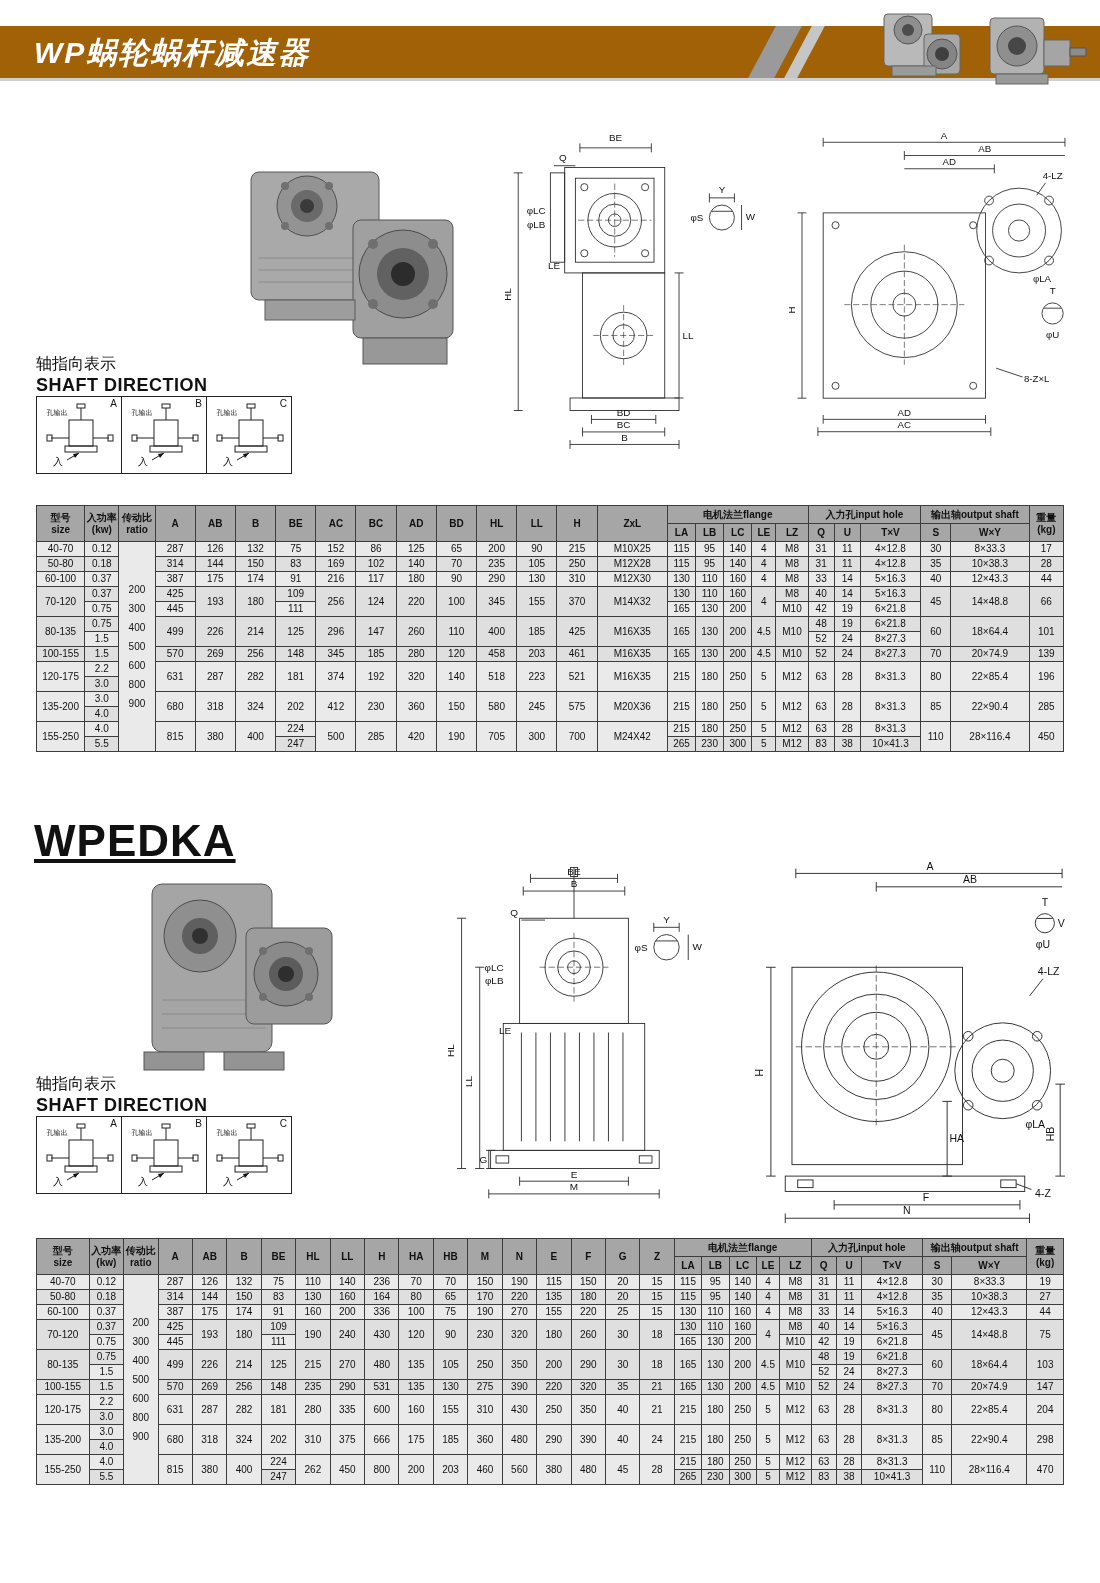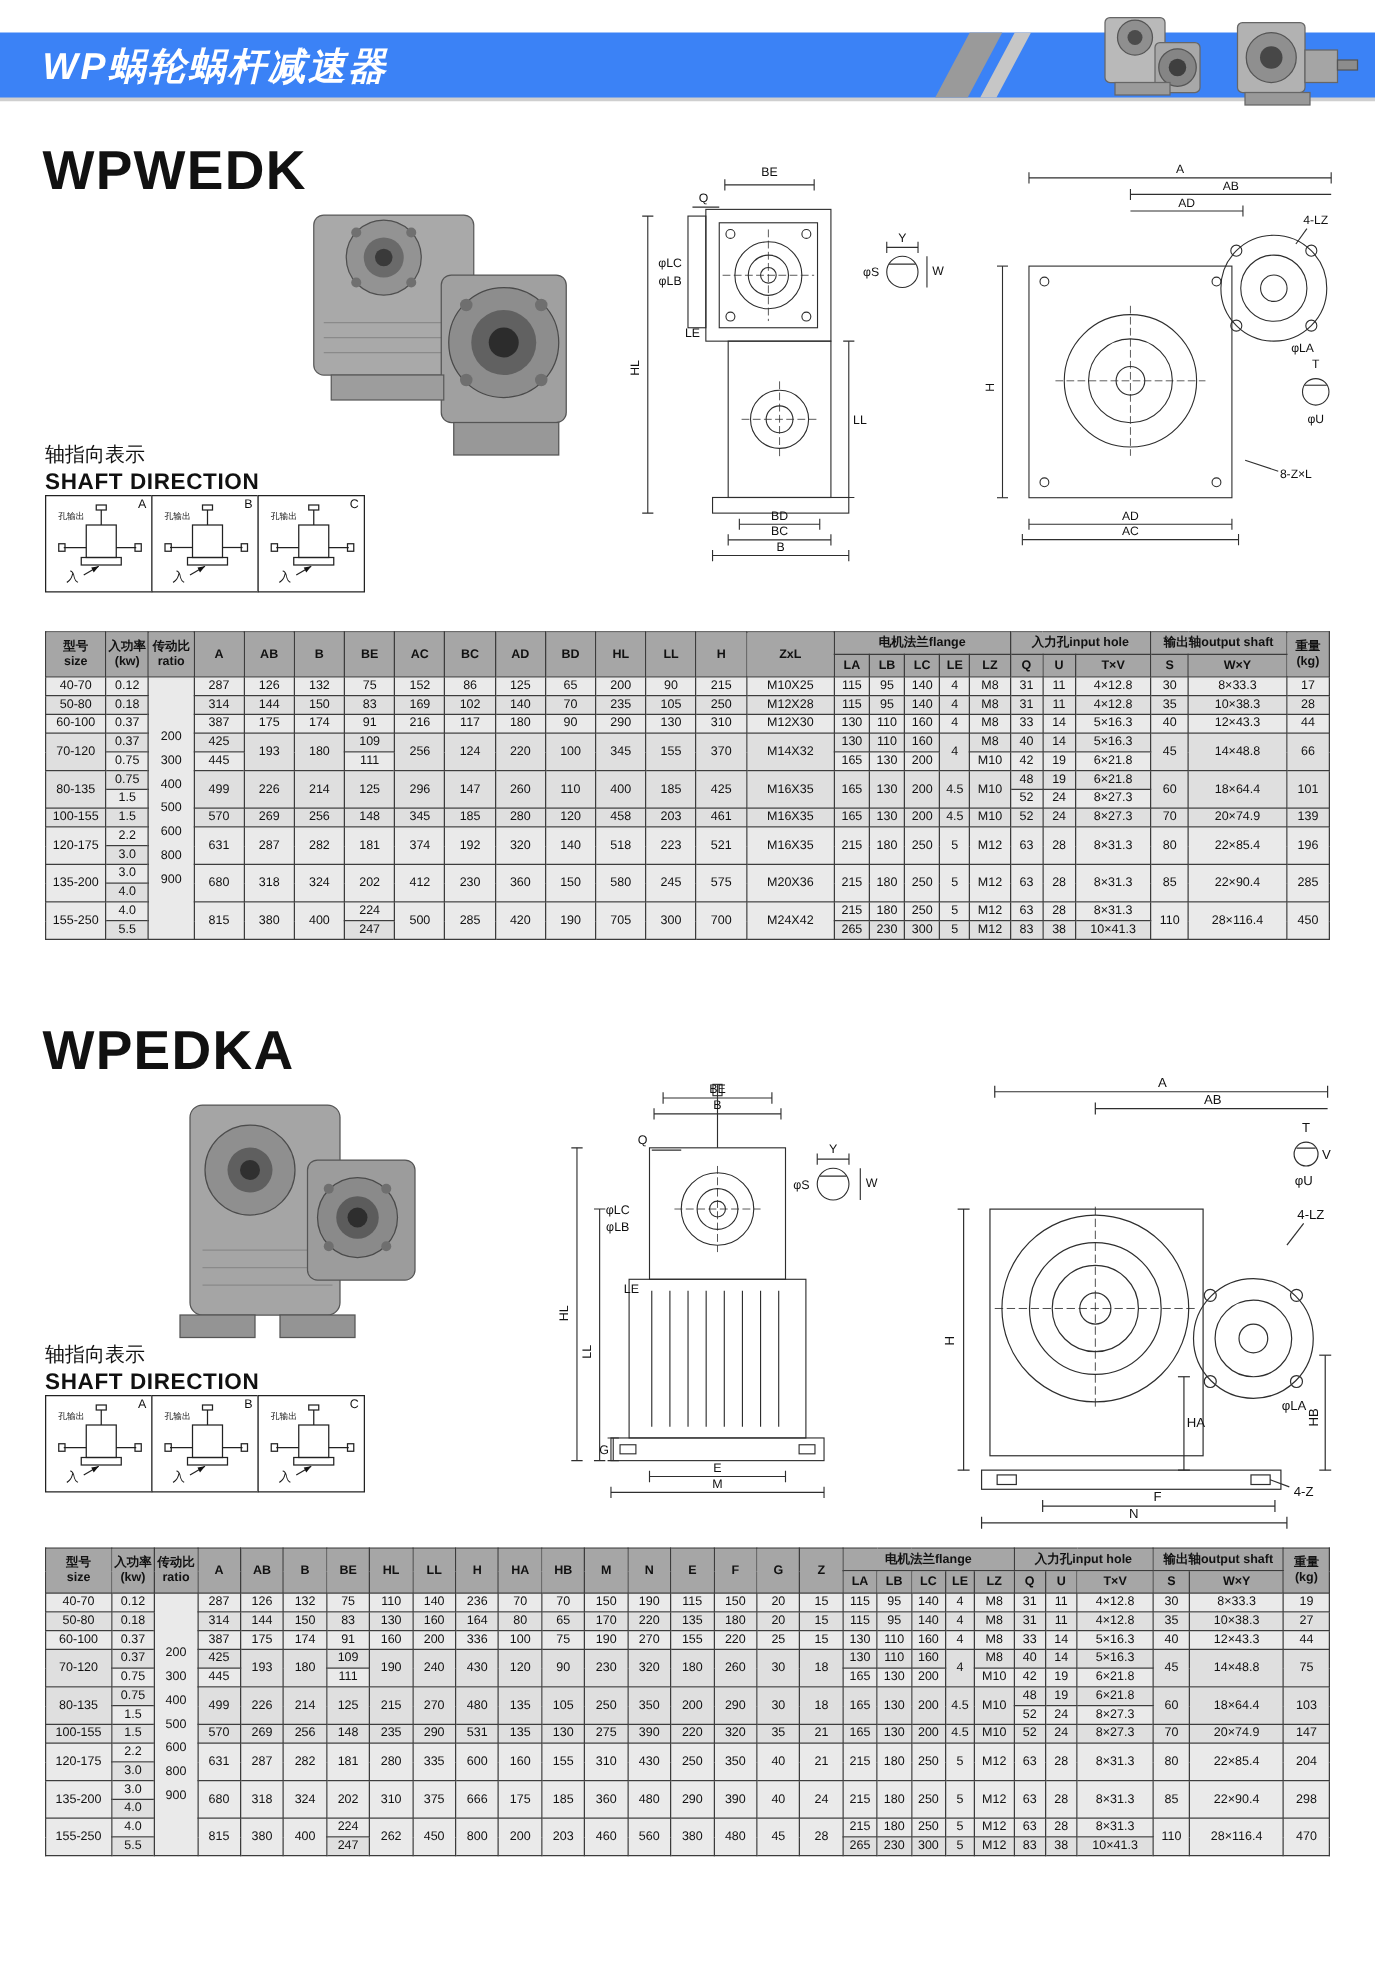--- a/index.html
+++ b/index.html
@@ -1,29 +1,29 @@
 <!DOCTYPE html>
 <html><head>
 <meta charset="utf-8">
 <style>
   * { box-sizing: border-box; }
   html,body { margin:0; padding:0; background:#ffffff; font-family:"Liberation Sans",sans-serif; color:#111; }
   .page { position:relative; width:1100px; height:1583px; background:#fff; overflow:hidden; }
 
   
-  .topbar { position:absolute; left:0; top:26px; width:1100px; height:52px; background:#3b82f6; box-shadow:0 3px 0 #cfcfcf; }
+  .topbar { position:absolute; left:0; top:26px; width:1100px; height:52px; background:#a16207; box-shadow:0 3px 0 #cfcfcf; }
   .stripe { position:absolute; top:0; height:52px; transform:skewX(-28deg); }
   .stripe.s1 { left:762px; width:26px; background:#9a9a9a; }
   .stripe.s2 { left:798px; width:13px; background:#c6c6c6; }
   .topbar-title { position:absolute; left:34px; top:7px; margin:0; font-size:30px; font-style:italic; font-weight:bold; letter-spacing:2px; color:#fff; }
   .header-thumbs { position:absolute; right:10px; top:4px; display:flex; gap:8px; z-index:6; }
 
   
   .sec-heading { position:absolute; left:34px; margin:0; font-size:44px; font-weight:900; letter-spacing:1px; }
-  #h1 { top:112px; } #h2 { top:816px; }
+  #h1 { top:112px; } #h2 { top:816px;text-decoration:underline; }
   .shaft-cn { position:absolute; left:36px; font-size:16px; font-weight:normal; }
   .shaft-en { position:absolute; left:36px; font-size:18px; font-weight:bold; letter-spacing:0.5px; }
   #shaft-cn-1 { top:354px; } #shaft-en-1 { top:375px; }
   #shaft-cn-2 { top:1074px; } #shaft-en-2 { top:1095px; }
   .shaft-boxes { position:absolute; left:36px; display:flex; }
   #shaft-boxes-1 { top:396px; } #shaft-boxes-2 { top:1116px; }
   .shaft-box { position:relative; width:86px; height:78px; border:1px solid #222; background:#fff; margin-right:-1px; }
   .shaft-letter { position:absolute; right:4px; top:1px; font-size:10px; }
   .shaft-box svg { position:absolute; left:2px; top:5px; width:80px; height:70px; }
 
@@ -94,21 +94,20 @@
     <svg width="110" height="92" viewBox="0 0 110 92">
       <rect x="10" y="14" width="54" height="56" rx="4" fill="#b2b2b2" stroke="#666"></rect>
       <circle cx="37" cy="42" r="20" fill="#8f8f8f" stroke="#555"></circle>
       <circle cx="37" cy="42" r="9" fill="#474747"></circle>
       <rect x="64" y="36" width="26" height="26" fill="#a5a5a5" stroke="#666"></rect>
       <rect x="90" y="44" width="16" height="8" fill="#8c8c8c" stroke="#555"></rect>
       <rect x="16" y="70" width="52" height="10" fill="#999999" stroke="#666"></rect>
     </svg>
   </div>
 
-  <h2 class="sec-heading" id="h1">WPWEDK</h2>
 
   <svg class="photo" id="photo1" viewBox="0 0 235 230">
     <rect x="16" y="10" width="128" height="128" rx="8" fill="#a9a9a9" stroke="#5a5a5a"></rect>
     <line x1="24" y1="96" x2="140" y2="96" stroke="#8a8a8a"></line>
     <line x1="24" y1="108" x2="140" y2="108" stroke="#8a8a8a"></line>
     <line x1="24" y1="120" x2="140" y2="120" stroke="#8a8a8a"></line>
     <circle cx="72" cy="44" r="30" fill="#939393" stroke="#4f4f4f"></circle>
     <circle cx="72" cy="44" r="16" fill="#6a6a6a"></circle>
     <circle cx="72" cy="44" r="7" fill="#3a3a3a"></circle>
     <circle cx="50" cy="24" r="4" fill="#707070"></circle>

